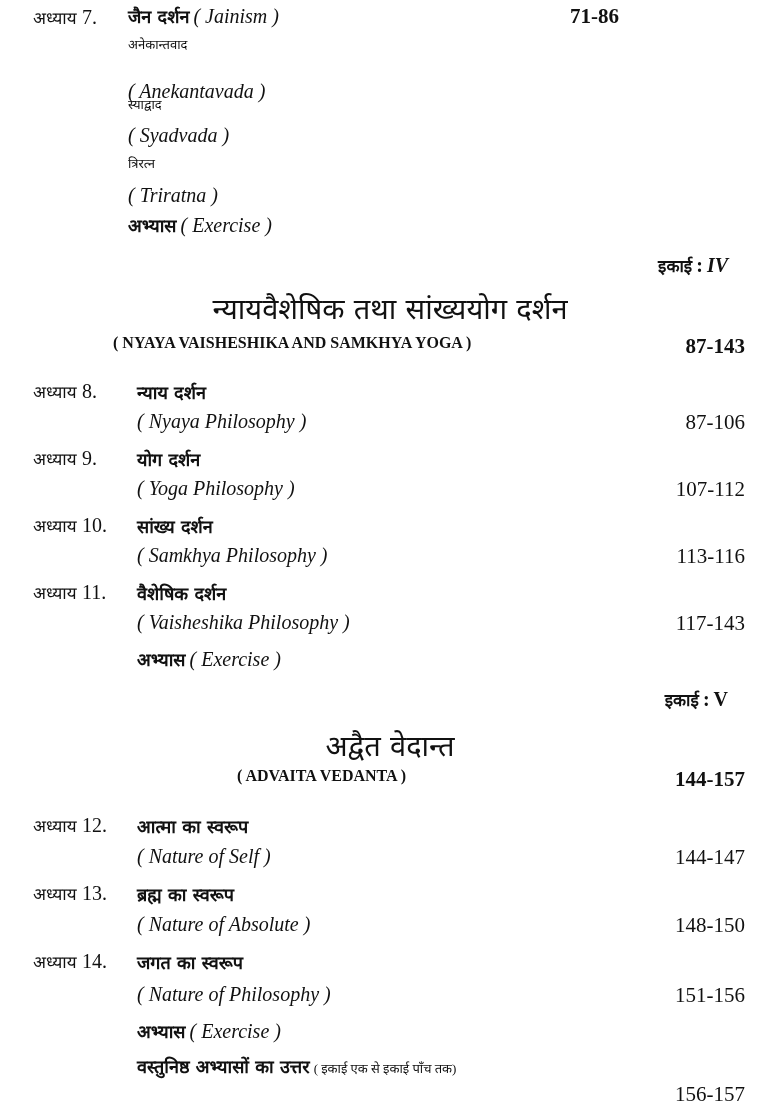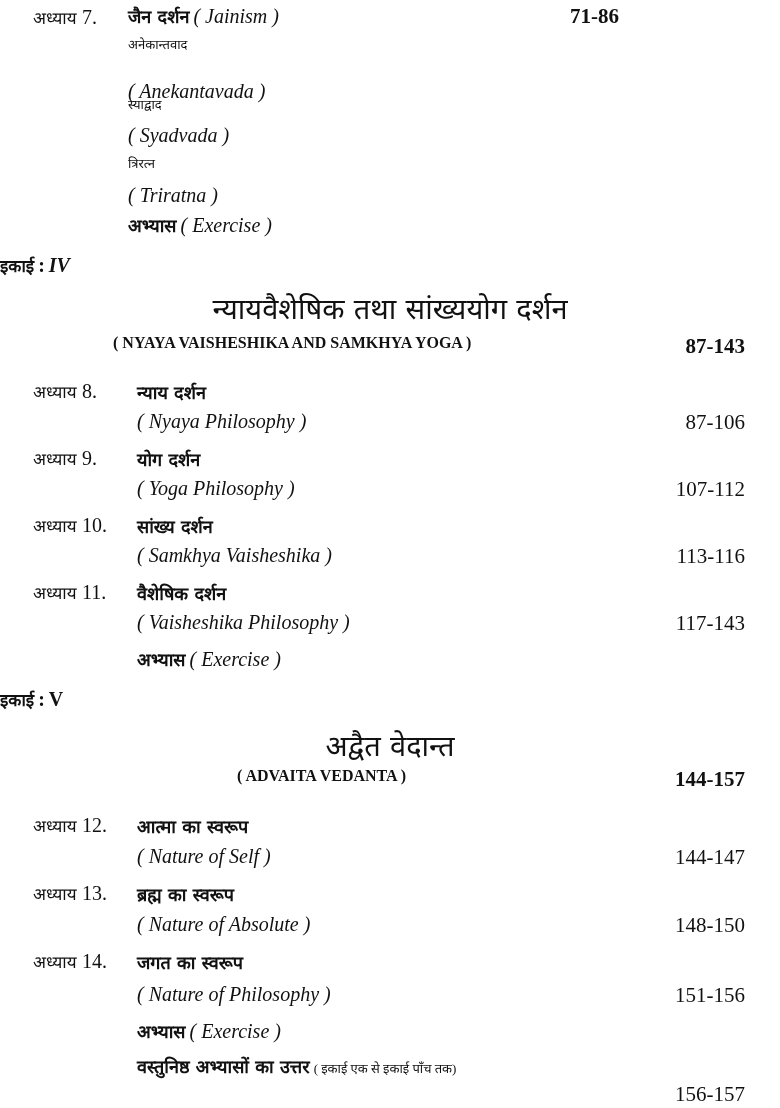--- a/index.html
+++ b/index.html
@@ -13,21 +13,21 @@
     .hi { font-family: Liberation Serif, serif; font-size: 13px; }
     .hib { font-family: "DejaVu Sans", "Liberation Sans", sans-serif; font-size: 18px; font-weight: bold; }
     .en { font-family: "Liberation Serif", "DejaVu Serif", serif; font-style: italic; font-size: 20px; }
     .num { font-family: "Liberation Serif", "DejaVu Serif", serif; font-size: 21px; }
     .numb { font-family: "Liberation Serif", "DejaVu Serif", serif; font-size: 21px; font-weight: bold; }
     .label { position: absolute; left: 33px; font-family: "DejaVu Sans", sans-serif; font-size: 17px; }
     .label .n { font-family: "Liberation Serif", serif; font-size: 20px; }
     .title-col { position: absolute; left: 128px; }
     .sub-col { position: absolute; left: 137px; }
     .pages { position: absolute; right: 35px; text-align: right; }
-    .unit { position: absolute; left: 0; width: 728px; text-align: left; }
+    .unit { position: absolute; left: 0; width: 728px; text-align: right; }
     .unit-lbl { font-family: "DejaVu Sans", sans-serif; font-size: 17px; font-weight: bold; }
     .unit-num { font-family: "Liberation Serif", serif; font-weight: bold; font-style: italic; font-size: 20px; }
     .unit-num-up { font-family: "Liberation Serif", serif; font-weight: bold; font-size: 20px; }
     .big-hi { position: absolute; left: 0; width: 780px; text-align: center; font-family: "DejaVu Sans", sans-serif; font-size: 29px; }
     .caps { font-family: "Liberation Serif", serif; font-weight: bold; font-size: 16px; }
   </style>
 </head>
 <body>
 
 <div class="page">
@@ -68,21 +68,21 @@
   <div class="row" style="top:477px; left:0; width:780px;">
     <span class="sub-col en">( Yoga Philosophy )</span>
     <span class="pages num">107-112</span>
   </div>
 
   <div class="row" style="top:514px; left:0; width:780px;">
     <span class="label"><span>अध्याय</span> <span class="n">10.</span></span>
     <span class="title-col hib" style="left:137px;">सांख्य दर्शन</span>
   </div>
   <div class="row" style="top:544px; left:0; width:780px;">
-    <span class="sub-col en">( Samkhya Vaisheshika )</span>
+    <span class="sub-col en">( Samkhya Philosophy )</span>
     <span class="pages num">113-116</span>
   </div>
 
   <div class="row" style="top:581px; left:0; width:780px;">
     <span class="label"><span>अध्याय</span> <span class="n">11.</span></span>
     <span class="title-col hib" style="left:137px;">वैशेषिक दर्शन</span>
   </div>
   <div class="row" style="top:611px; left:0; width:780px;">
     <span class="sub-col en">( Vaisheshika Philosophy )</span>
     <span class="pages num">117-143</span>

